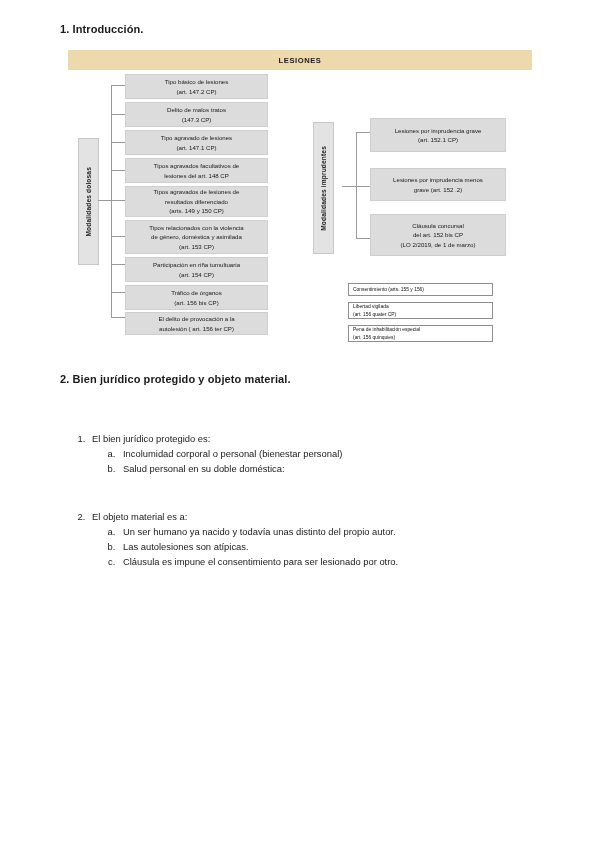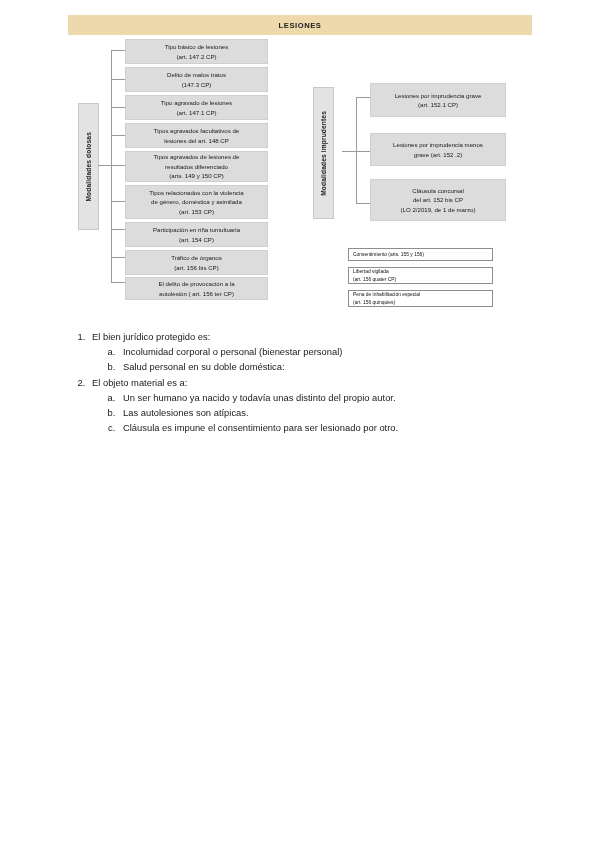--- a/index.html
+++ b/index.html
@@ -132,32 +132,33 @@
   ol.lvl2 {
     list-style-type: lower-alpha;
     margin: 0;
     padding-left: 26px;
   }
   ol.lvl3 {
     list-style-type: lower-roman;
     margin: 0;
     padding-left: 33px;
   }
-  ol.lvl1 > li { padding-left: 4px; }
+  ol.lvl1 > li { padding-left: 4px; margin-top: 32px; }
   ol.lvl2 > li { padding-left: 5px; }
   ol.lvl3 > li { padding-left: 10px; }
   li { margin: 0; }
   .just { text-align: justify; text-justify: inter-word; }
 </style>
 </head>
 <body>
 
 <div class="page">
 
 
+  <h2 class="section-heading">1. Introducción.</h2>
 
   <div class="diagram">
 
     <div class="diagram-banner">LESIONES</div>
 
     <div class="vlabel" style="left:18px; top:88px; width:19px; height:125px;">
       <span>Modalidades dolosas</span>
     </div>
 
     <div class="conn v" style="left:51px; top:35px; width:1px; height:232px;"></div>
@@ -243,20 +244,21 @@
       <span class="ln">Libertad vigilada</span>
       <span class="ln">(art. 156 quater CP)</span>
     </div>
     <div class="plainbox" style="left:288px; top:275px; width:145px; height:17px;">
       <span class="ln">Pena de inhabilitación especial</span>
       <span class="ln">(art. 156 quinquies)</span>
     </div>
 
   </div>
 
+  <h2 class="section-heading">2. Bien jurídico protegido y objeto material.</h2>
 
   <div class="lists">
     <ol class="lvl1">
       <li>
         <span>El bien jurídico protegido es:</span>
         <ol class="lvl2">
           <li>
             <span>Incolumidad corporal o personal (bienestar personal)</span>
           </li>
           <li>

